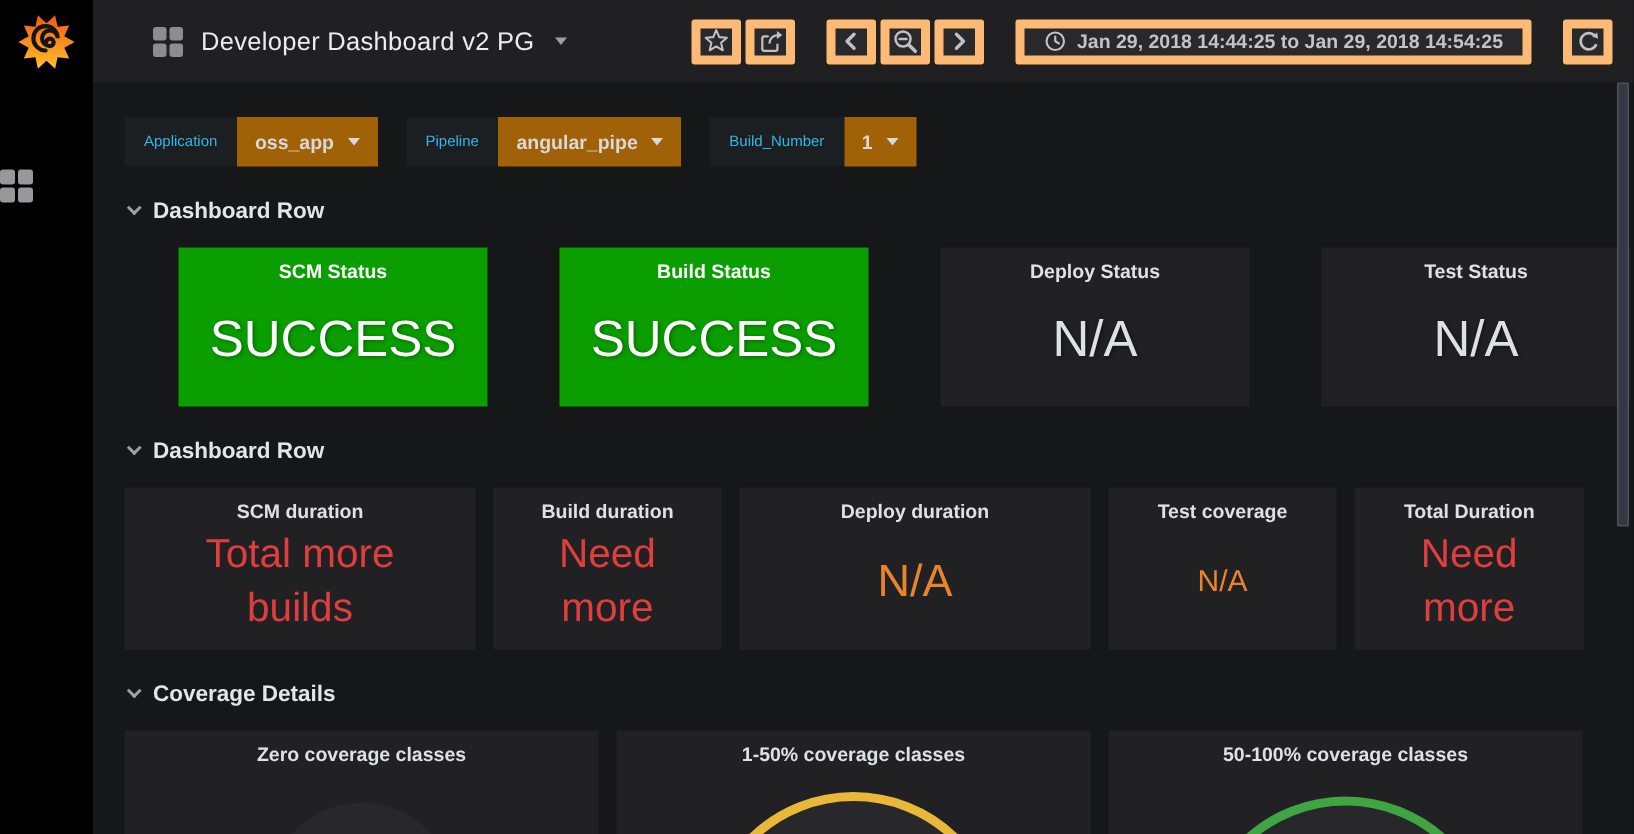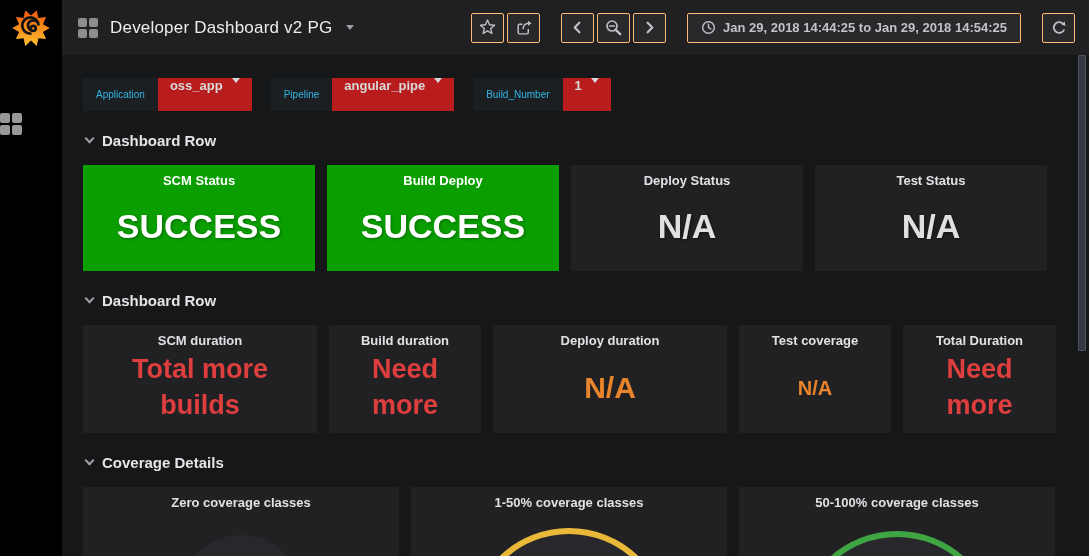--- a/index.html
+++ b/index.html
@@ -25,43 +25,43 @@
   .grid-icon.small span { background:#8d8d90; }
 
   
   .main { position:absolute; left:62px; top:0; right:0; bottom:0; }
 
   
   .topbar {
     height:55px; background:#202023;
     display:flex; align-items:center; padding:0 14px 0 16px;
   }
-  .tb-left { display:flex; align-items:center; gap:12px; cursor:pointer; }
+  .tb-left { display:flex; align-items:center; gap:12px; cursor:pointer;margin-left:24px; }
   .page-title { font-size:17px; font-weight:500; color:#ececee; letter-spacing:.2px; }
   .caret { display:inline-block; width:0; height:0; border-left:4px solid transparent;
            border-right:4px solid transparent; border-top:5px solid #9fa0a3; margin-left:2px; }
   .tb-right { margin-left:auto; display:flex; align-items:center; }
   .hbtn {
-    height:30px; min-width:33px; background:#29292c; border:1px solid #fdba74;
+    height:30px; min-width:33px; background:#29292c; border:6px solid #fdba74;
     border-radius:2px; display:flex; align-items:center; justify-content:center;
     margin-left:3px; color:#bfc0c3; cursor:pointer;
   }
   .hbtn svg { display:block; }
   .gap-l { margin-left:21px; }
   .timebtn { padding:0 13px; font-size:13px; font-weight:600; color:#c2c3c6; gap:7px; white-space:nowrap; }
 
   
   .submenu { display:flex; gap:19px; padding:23px 0 0 21px; }
   .var-group { display:flex; height:33px; align-items:stretch; }
   .var-label {
     display:flex; align-items:center; padding:0 13px; background:#1c1f21;
     color:#33B5E5; font-size:10px; font-weight:400;text-align:right;
   }
   .var-value {
-    display:flex; align-items:flex-start; gap:7px; padding:0 12px; background:#b91c1c;
+    display:flex; align-items:center; gap:7px; padding:0 12px; background:#a16207;
     color:#d8d9da; font-size:13px; font-weight:600; cursor:pointer;
   }
   .var-value .caret { border-top-color:#d8d9da; border-left-width:4px; border-right-width:4px; }
 
   
   .dashboard { padding-left:21px; }
   .row-title {
     display:flex; align-items:center; gap:9px;
     margin:21px 0 16px 3px; cursor:pointer;text-align:center;
   }
@@ -75,24 +75,24 @@
   .panel {
     background:#212124; display:flex; flex-direction:column; position:relative;
     overflow:hidden;
   }
   .panel-title {
     text-align:center; padding-top:8px; font-size:13px; font-weight:700;
     color:#e0e1e3; cursor:pointer; white-space:nowrap;
   }
   .panel-value {
     flex:1; display:flex; align-items:center; justify-content:center;
-    text-align:center; font-weight:700; line-height:1.3; padding:0 18px 6px;
-  }
-
-  .row-a .panel { width:232px; height:106px; }
+    text-align:center; font-weight:400; line-height:1.3; padding:0 18px 6px;
+  }
+
+  .row-a .panel { width:206px; height:106px;margin-left:36px; }
   .row-b .panel { height:108px; }
   .row-c .panel { width:316px; height:210px; }
 
   .p-green { background:#0A9E00; }
   .p-green .panel-title { color:#fff; }
   .val-white  { font-size:34px; color:#fff; text-shadow:1px 1px 3px rgba(0,0,0,.35); }
   .val-gray   { font-size:34px; color:#dfe0e2; text-shadow:1px 1px 3px rgba(0,0,0,.45); }
   .val-red    { font-size:27px; color:#DE3E3E; }
   .val-orange-lg { font-size:30px; color:#E8842C; }
   .val-orange-sm { font-size:20px; color:#E8842C; }
@@ -231,21 +231,21 @@
       <span class="chev"></span>
       <span class="row-label">Dashboard Row</span>
     </div>
 
     <div class="panel-row row-a">
       <div class="panel p-green">
         <div class="panel-title">SCM Status</div>
         <div class="panel-value val-white">SUCCESS</div>
       </div>
       <div class="panel p-green">
-        <div class="panel-title">Build Deploy</div>
+        <div class="panel-title">Build Status</div>
         <div class="panel-value val-white">SUCCESS</div>
       </div>
       <div class="panel">
         <div class="panel-title">Deploy Status</div>
         <div class="panel-value val-gray">N/A</div>
       </div>
       <div class="panel">
         <div class="panel-title">Test Status</div>
         <div class="panel-value val-gray">N/A</div>
       </div>

